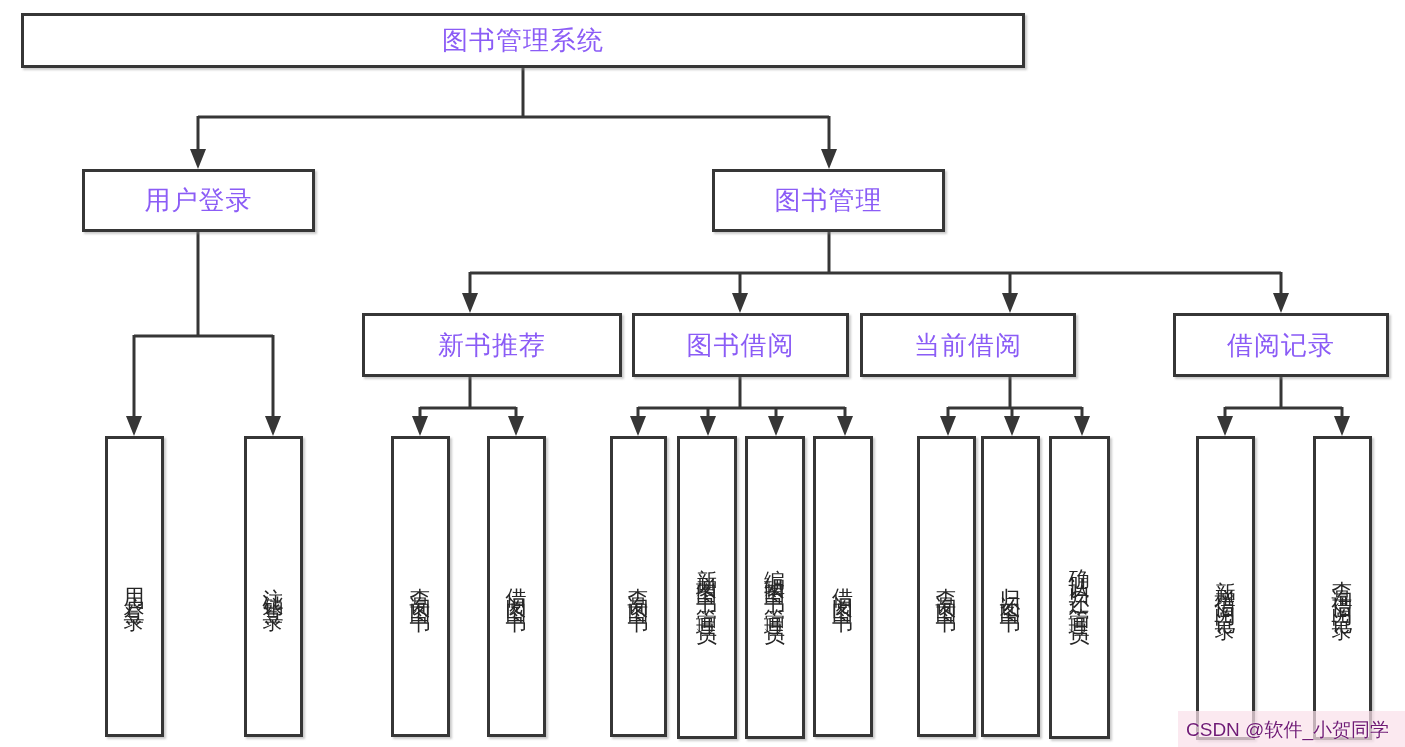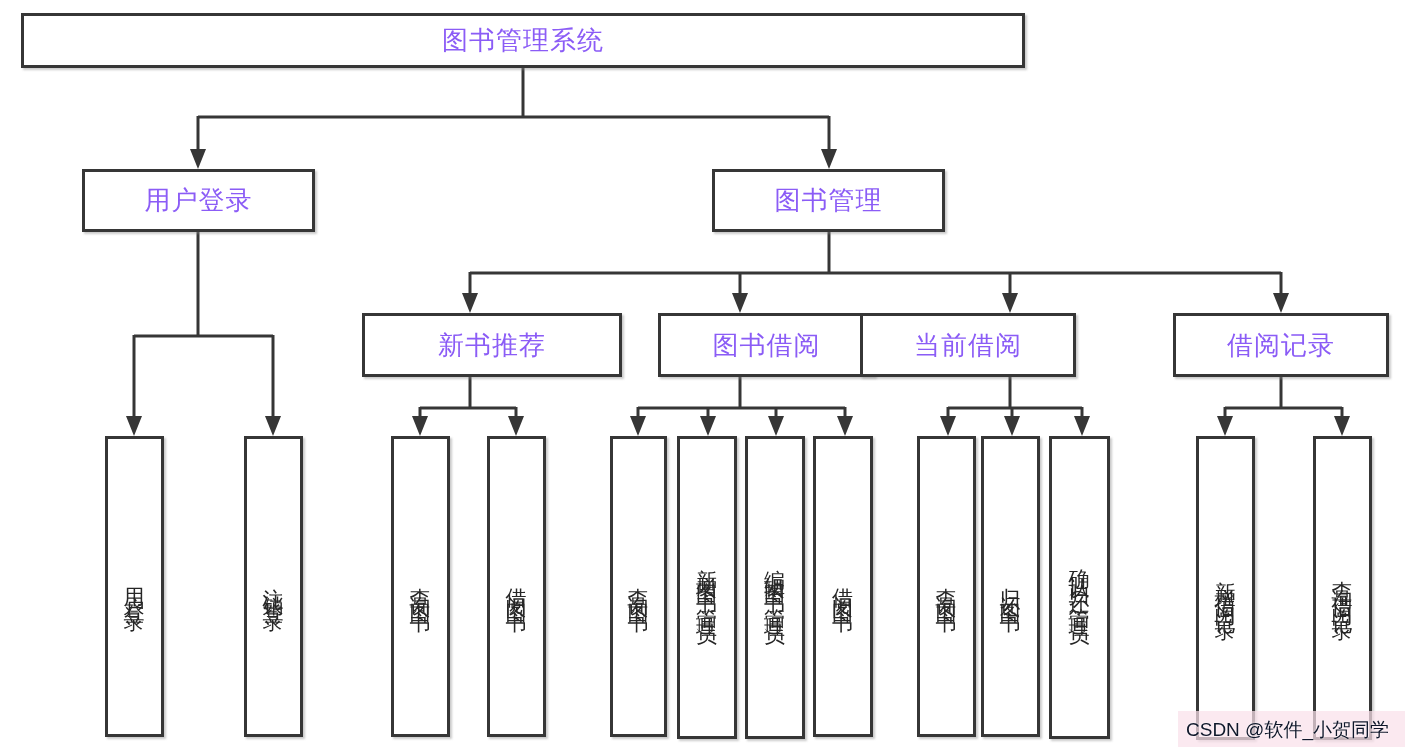--- a/index.html
+++ b/index.html
@@ -53,21 +53,21 @@
     height: 36px;
     background: rgba(250, 224, 234, 0.72);
     z-index: 5;
   }
   #watermark {
     position: absolute;
     left: 1186px;
     top: 717px;
     width: 219px;
     font-size: 19px;
-    color: #0f172a;
+    color: #701a75;
     text-shadow: 0 0 2px #ffffff;
     white-space: nowrap;
     z-index: 6;
   }
 </style>
 </head>
 <body>
 
 <div id="stage">
 
@@ -147,21 +147,21 @@
   <div class="node" style="left:82px; top:169px; width:233px; height:63px;">
     <span class="hlabel">用户登录</span>
   </div>
   <div class="node" style="left:712px; top:169px; width:233px; height:63px;align-items:center;">
     <span class="hlabel">图书管理</span>
   </div>
 
   <div class="node" style="left:362px; top:313px; width:260px; height:64px;">
     <span class="hlabel">新书推荐</span>
   </div>
-  <div class="node" style="left:632px; top:313px; width:217px; height:64px;margin-left:26px;">
+  <div class="node" style="left:632px; top:313px; width:217px; height:64px;">
     <span class="hlabel">图书借阅</span>
   </div>
   <div class="node" style="left:860px; top:313px; width:216px; height:64px;">
     <span class="hlabel">当前借阅</span>
   </div>
   <div class="node" style="left:1173px; top:313px; width:216px; height:64px;">
     <span class="hlabel">借阅记录</span>
   </div>
 
   <div class="node leaf" style="left:105px; top:436px; width:59px; height:301px;">

